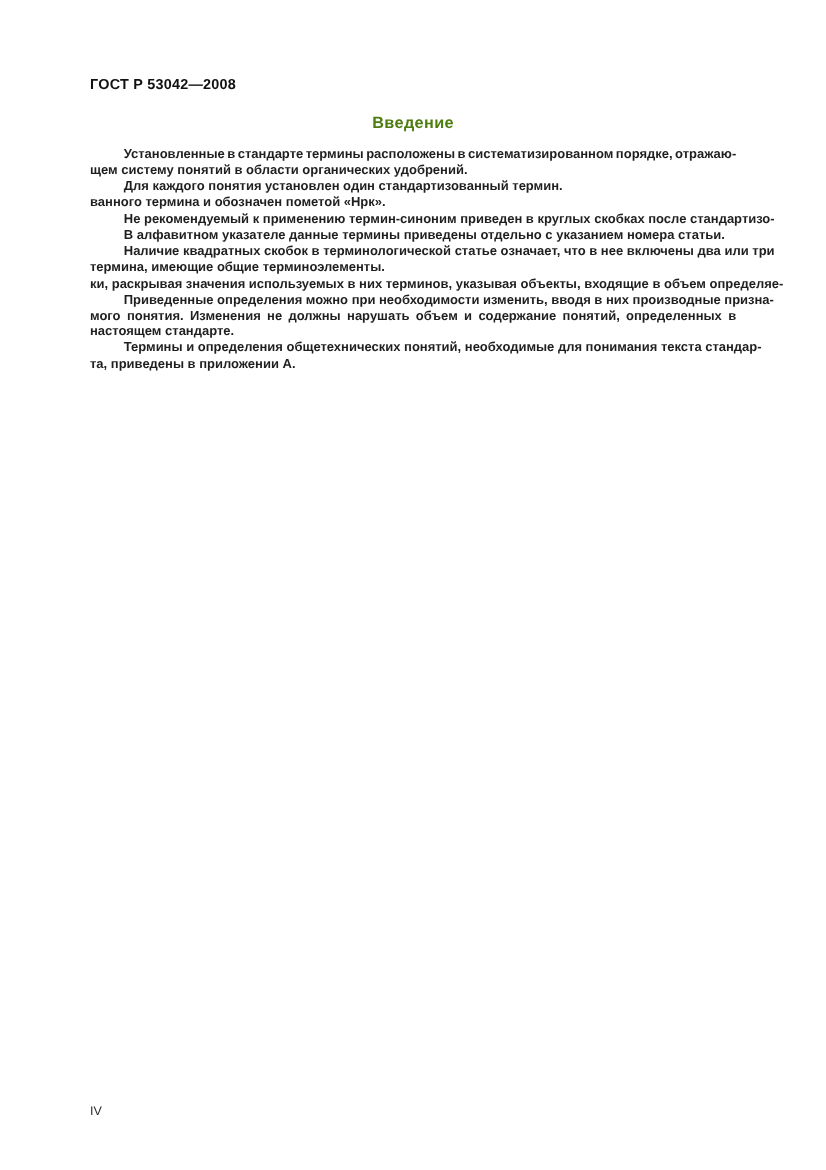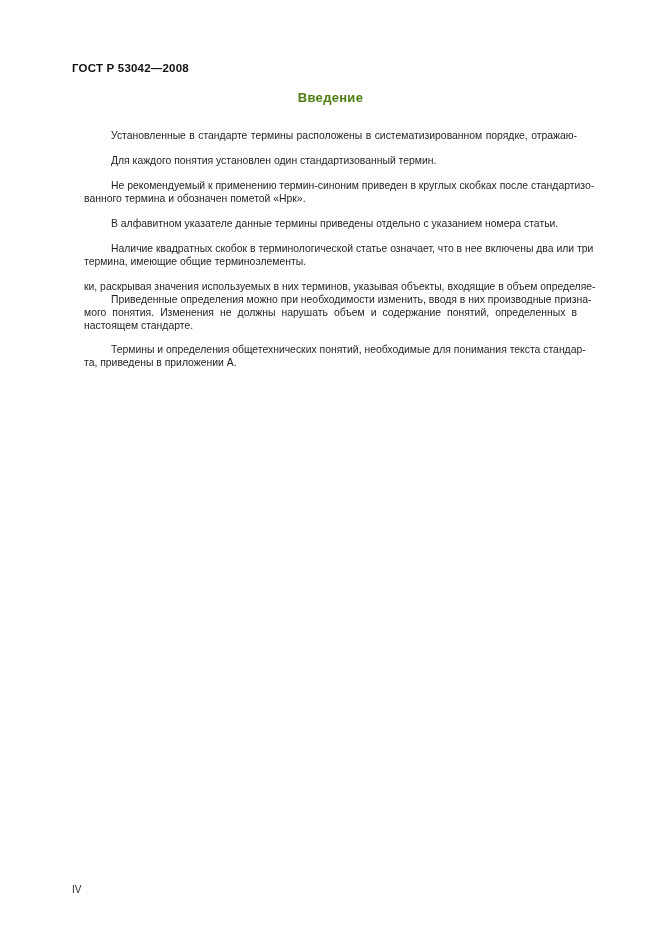--- a/index.html
+++ b/index.html
@@ -40,24 +40,25 @@
     letter-spacing: 0.3px;
     color: #4d7c0f;
   }
   .body-block {
     position: absolute;
     left: 72px;
     top: 118px;
     width: 517px;
   }
   .para {
-    margin: 12px;
+    margin: 0;
     font-size: 10.4px;
     line-height: 12.95px;
     color: #1f1f1f;
+    font-weight: bold;
   }
   
   .line {
     display: block;
     white-space: nowrap;
   }
   .line.justify {
     display: flex;
     justify-content: space-between;
     white-space: normal;
@@ -94,27 +95,28 @@
           <span>Установленные</span>
           <span>в</span>
           <span>стандарте</span>
           <span>термины</span>
           <span>расположены</span>
           <span>в</span>
           <span>систематизированном</span>
           <span>порядке,</span>
           <span>отражаю-</span>
         </span>
+        <span class="line">щем систему понятий в области органических удобрений.</span>
       </p>
       <p class="para">
         <span class="line indent">Для каждого понятия установлен один стандартизованный термин.</span>
       </p>
       <p class="para">
+        <span class="line">ванного термина и обозначен пометой «Нрк».</span>
         <span class="line indent">Не рекомендуемый к применению термин-синоним приведен в круглых скобках после стандартизо-</span>
-        <span class="line">ванного термина и обозначен пометой «Нрк».</span>
       </p>
       <p class="para">
         <span class="line indent">В алфавитном указателе данные термины приведены отдельно с указанием номера статьи.</span>
       </p>
       <p class="para">
         <span class="line indent">Наличие квадратных скобок в терминологической статье означает, что в нее включены два или три</span>
         <span class="line">термина, имеющие общие терминоэлементы.</span>
       </p>
       <p class="para">
         <span class="line">ки, раскрывая значения используемых в них терминов, указывая объекты, входящие в объем определяе-</span>

